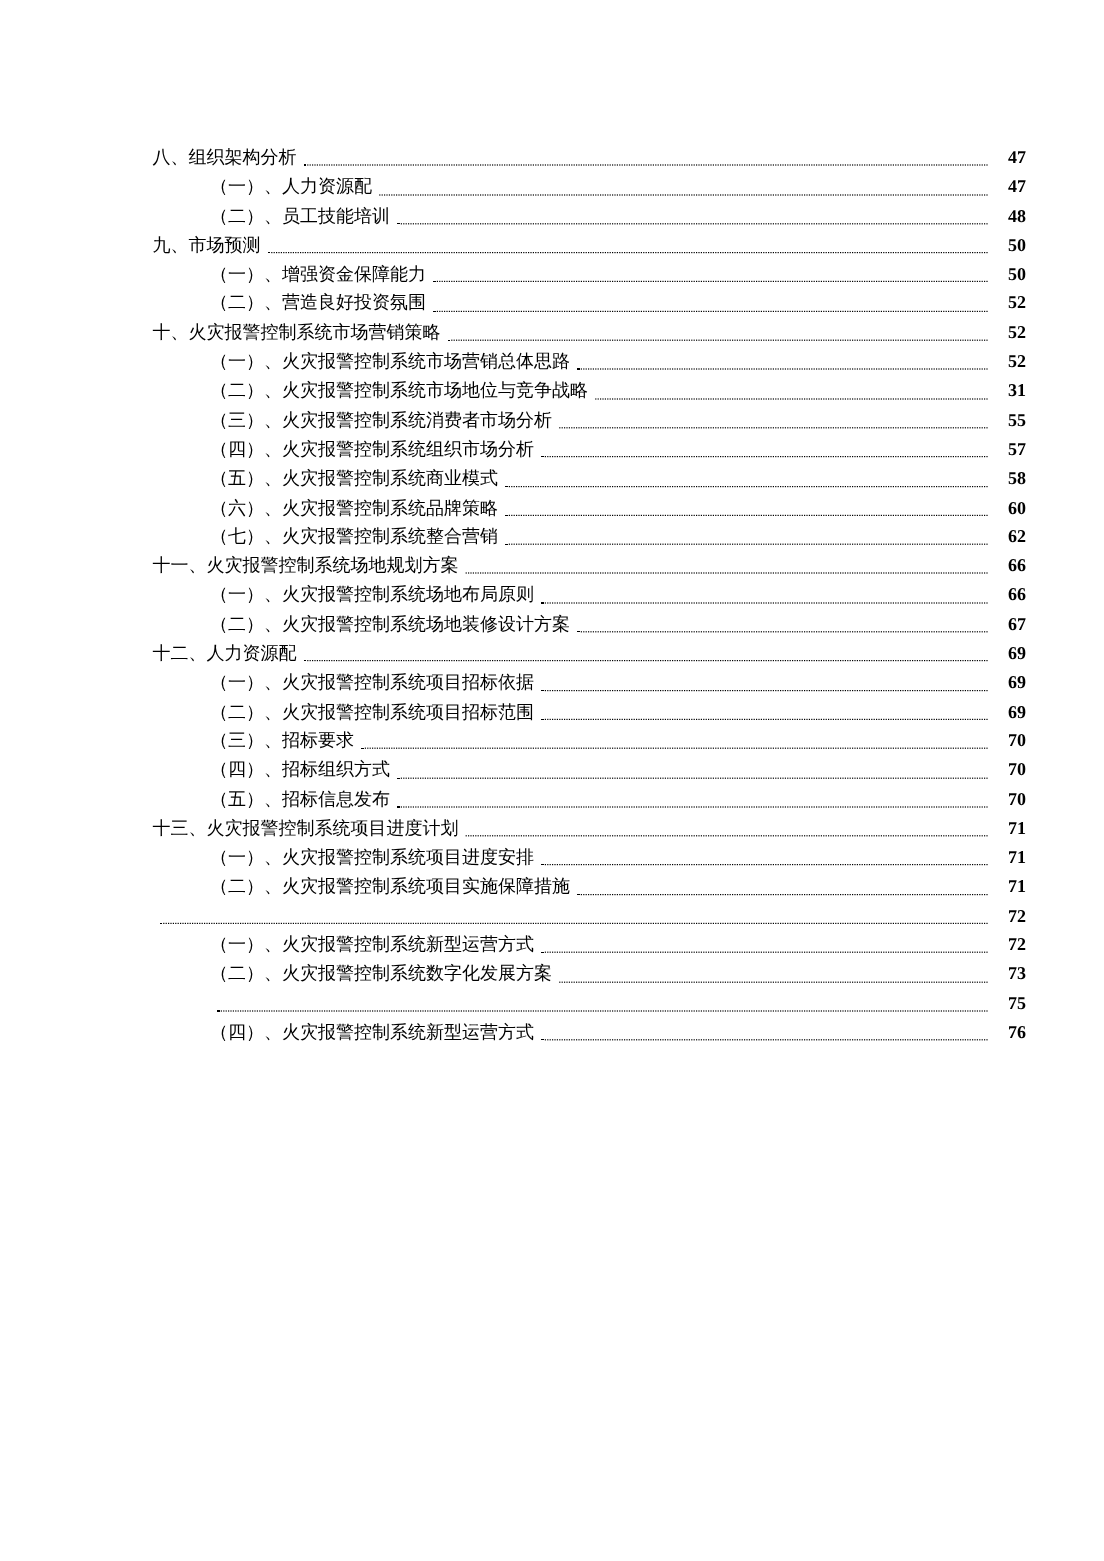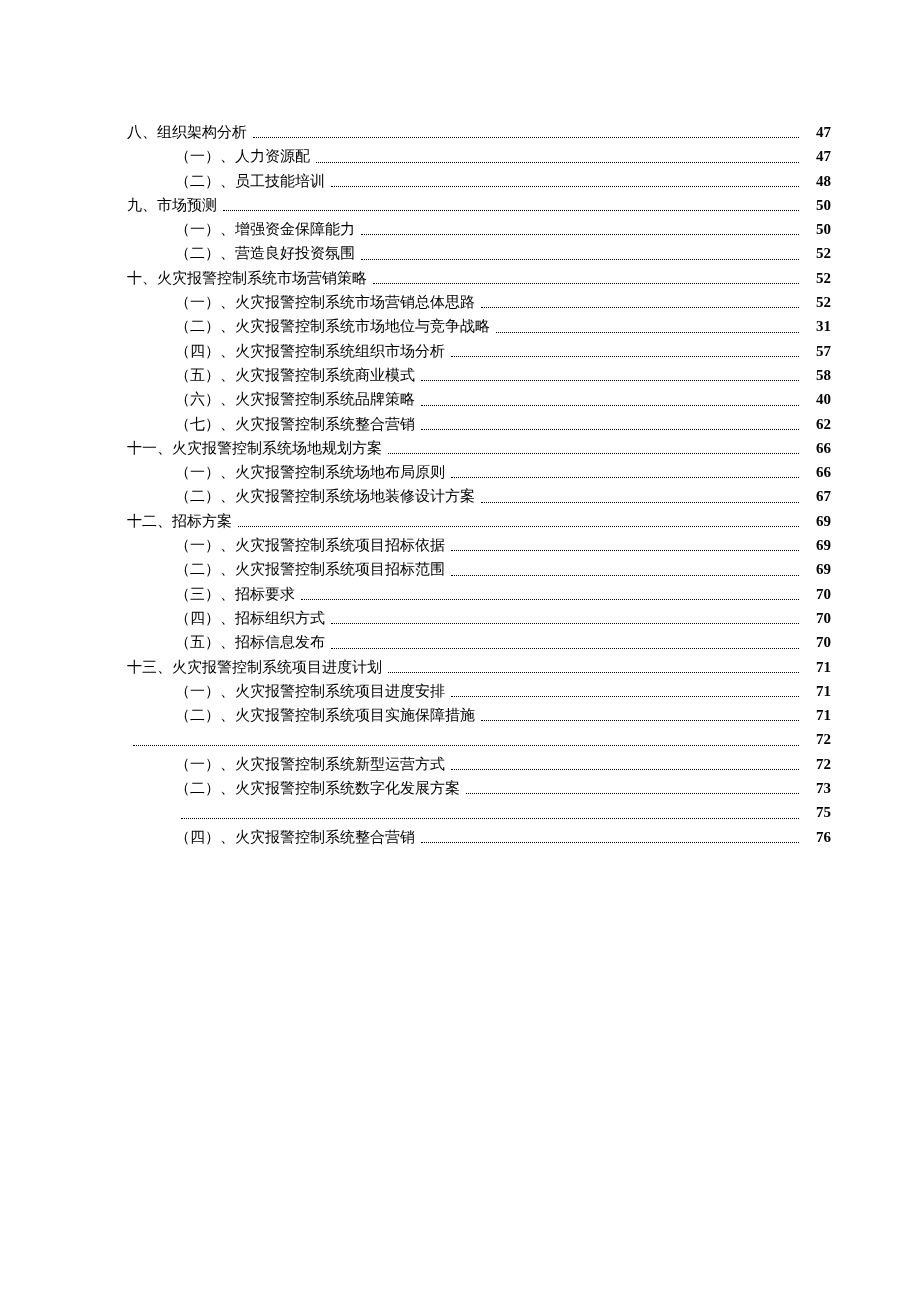--- a/index.html
+++ b/index.html
@@ -5,21 +5,21 @@
   html, body {
     margin: 0;
     padding: 0;
     background: #fff;
     font-family: "SimSun", "STSong", serif;
   }
   .page {
     width: 920px;
     height: 944px;
     box-sizing: border-box;
-    padding: 120px 89px 0 127px;
+    padding: 120px 65px 0 127px;
     position: relative;
     font-size: 15px;
     line-height: 24.3px;
     color: #000;
   }
   .toc-line {
     display: flex;
     align-items: baseline;
     white-space: nowrap;
     font-family: "SimSun", "STSong", serif;
@@ -100,33 +100,38 @@
         <span class="toc-title heading cn-num level-2">（一）、火灾报警控制系统市场营销总体思路</span>
         <span class="toc-dots"></span>
         <span class="toc-page">52</span>
       </div>
       <div class="toc-line level-2">
         <span class="toc-title heading cn-num level-2">（二）、火灾报警控制系统市场地位与竞争战略</span>
         <span class="toc-dots"></span>
         <span class="toc-page">31</span>
       </div>
       <div class="toc-line level-2">
+        <span class="toc-title heading cn-num level-2">（三）、火灾报警控制系统消费者市场分析</span>
+        <span class="toc-dots"></span>
+        <span class="toc-page">55</span>
+      </div>
+      <div class="toc-line level-2">
         <span class="toc-title heading cn-num level-2">（四）、火灾报警控制系统组织市场分析</span>
         <span class="toc-dots"></span>
         <span class="toc-page">57</span>
       </div>
       <div class="toc-line level-2">
         <span class="toc-title heading cn-num level-2">（五）、火灾报警控制系统商业模式</span>
         <span class="toc-dots"></span>
         <span class="toc-page">58</span>
       </div>
       <div class="toc-line level-2">
         <span class="toc-title heading cn-num level-2">（六）、火灾报警控制系统品牌策略</span>
         <span class="toc-dots"></span>
-        <span class="toc-page">40</span>
+        <span class="toc-page">60</span>
       </div>
       <div class="toc-line level-2">
         <span class="toc-title heading cn-num level-2">（七）、火灾报警控制系统整合营销</span>
         <span class="toc-dots"></span>
         <span class="toc-page">62</span>
       </div>
       <div class="toc-line level-1">
         <span class="toc-title heading cn-num level-1">十一、火灾报警控制系统场地规划方案</span>
         <span class="toc-dots"></span>
         <span class="toc-page">66</span>
@@ -135,21 +140,21 @@
         <span class="toc-title heading cn-num level-2">（一）、火灾报警控制系统场地布局原则</span>
         <span class="toc-dots"></span>
         <span class="toc-page">66</span>
       </div>
       <div class="toc-line level-2">
         <span class="toc-title heading cn-num level-2">（二）、火灾报警控制系统场地装修设计方案</span>
         <span class="toc-dots"></span>
         <span class="toc-page">67</span>
       </div>
       <div class="toc-line level-1">
-        <span class="toc-title heading cn-num level-1">十二、招标方案</span>
+        <span class="toc-title heading cn-num level-1">十二、人力资源配</span>
         <span class="toc-dots"></span>
         <span class="toc-page">69</span>
       </div>
       <div class="toc-line level-2">
         <span class="toc-title heading cn-num level-2">（一）、火灾报警控制系统项目招标依据</span>
         <span class="toc-dots"></span>
         <span class="toc-page">69</span>
       </div>
       <div class="toc-line level-2">
         <span class="toc-title heading cn-num level-2">（二）、火灾报警控制系统项目招标范围</span>
@@ -198,18 +203,18 @@
       <div class="toc-line level-2">
         <span class="toc-title heading cn-num level-2">（二）、火灾报警控制系统数字化发展方案</span>
         <span class="toc-dots"></span>
         <span class="toc-page">73</span>
       </div>
       <div class="toc-line level-2">
         <span class="toc-dots"></span>
         <span class="toc-page">75</span>
       </div>
       <div class="toc-line level-2">
-        <span class="toc-title heading cn-num level-2">（四）、火灾报警控制系统整合营销</span>
+        <span class="toc-title heading cn-num level-2">（四）、火灾报警控制系统新型运营方式</span>
         <span class="toc-dots"></span>
         <span class="toc-page">76</span>
       </div>
     </div>
 </div>
 
 </body></html>

